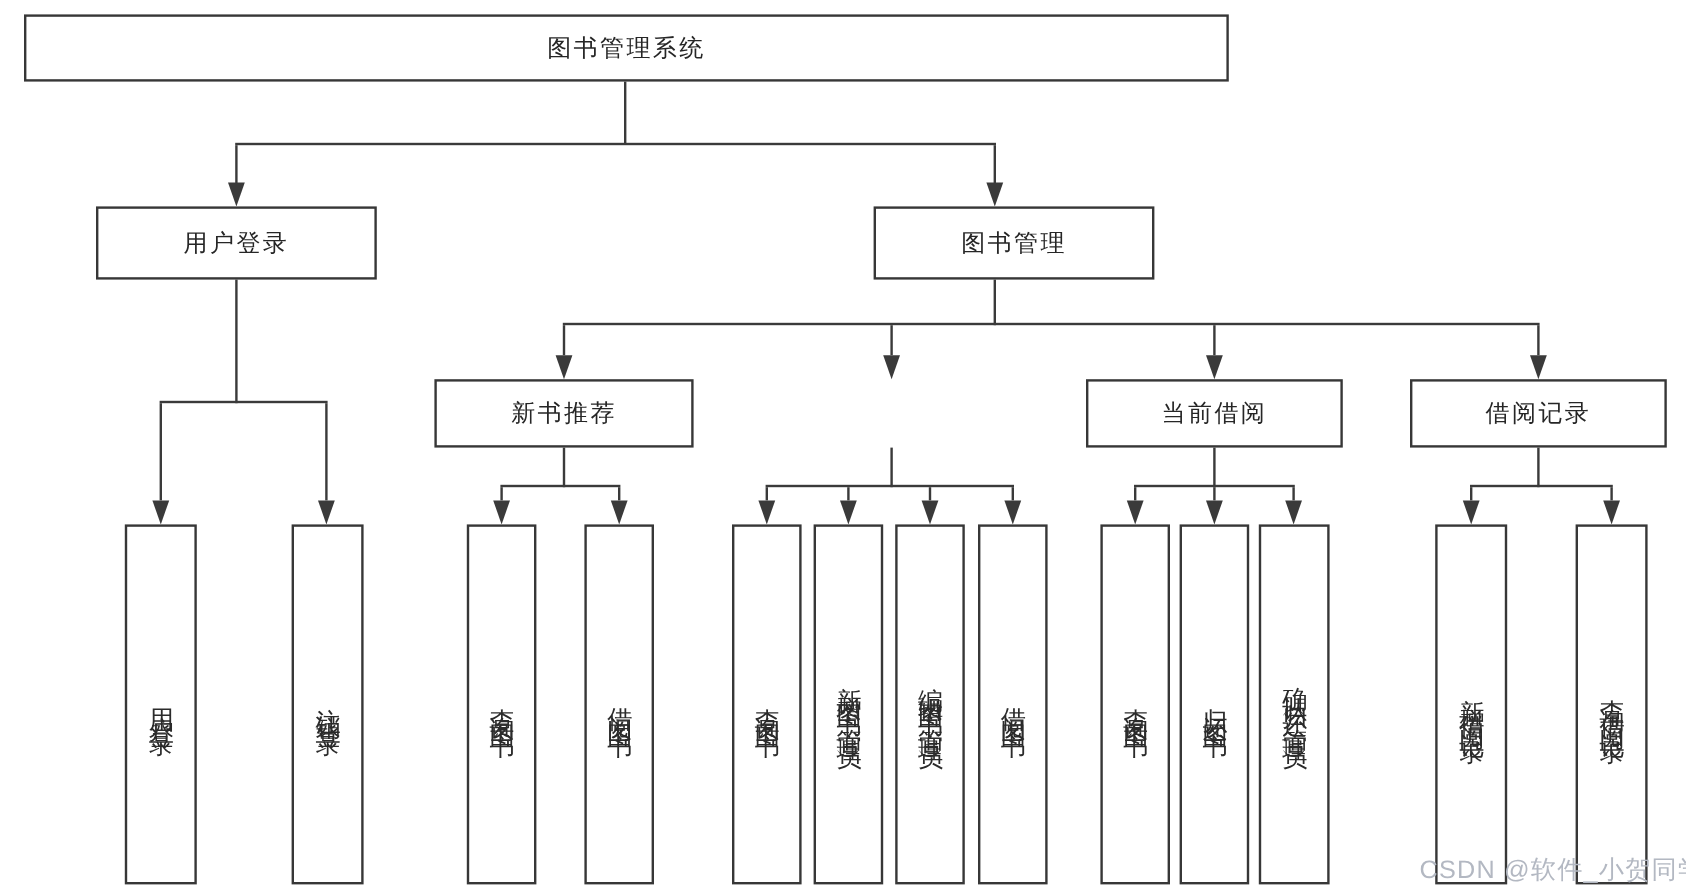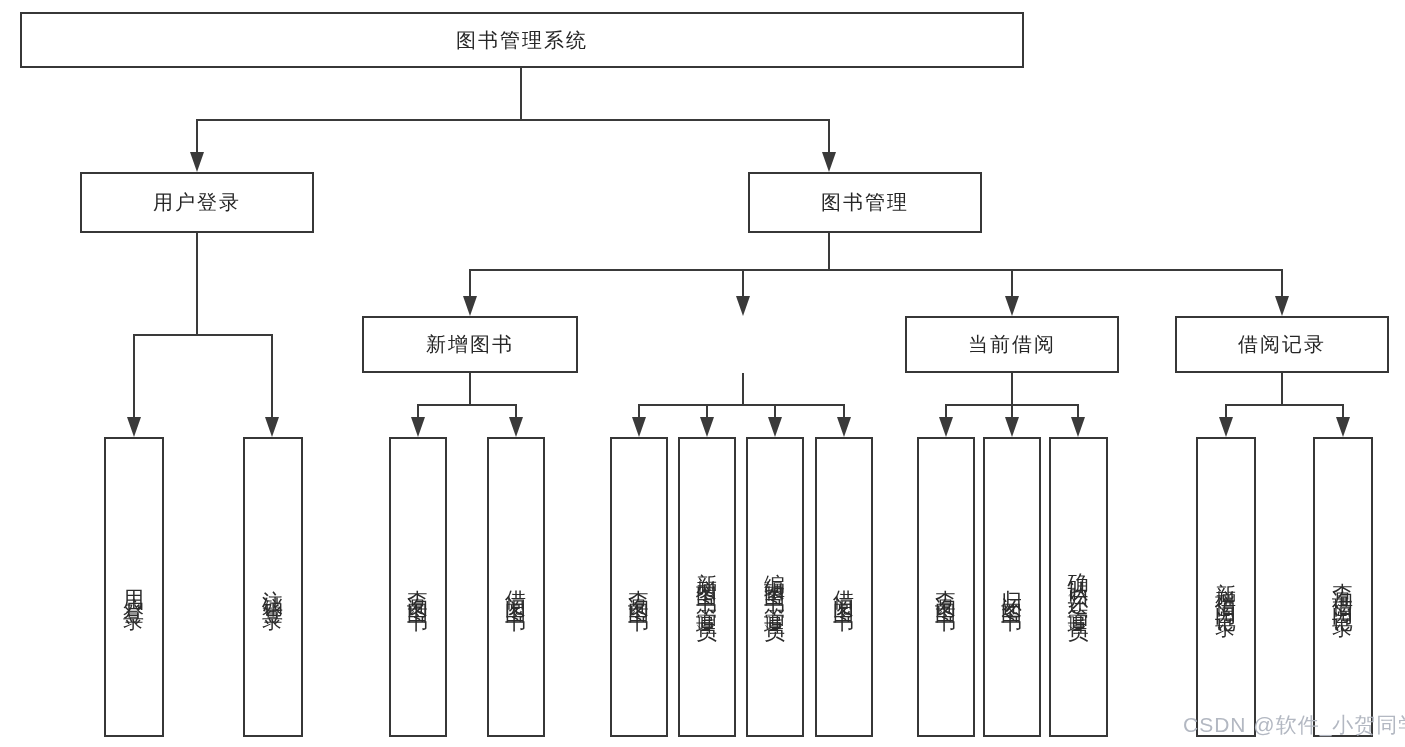--- a/index.html
+++ b/index.html
@@ -40,21 +40,21 @@
   <div class="line" style="left:520px;top:68px;width:2px;height:52px"></div>
   <div class="line" style="left:196px;top:119px;width:634px;height:2px"></div>
   <div class="line" style="left:196px;top:121px;width:2px;height:32px"></div>
   <div class="arrow" style="left:190px;top:152px"></div>
   <div class="line" style="left:828px;top:121px;width:2px;height:32px"></div>
   <div class="arrow" style="left:822px;top:152px"></div>
 
   <div class="box" style="left:80px;top:172px;width:234px;height:61px">
     <span class="hlabel">用户登录</span>
   </div>
-  <div class="box" style="left:748px;top:172px;width:234px;height:61px">
+  <div class="box" style="left:728px;top:172px;width:234px;height:61px">
     <span class="hlabel">图书管理</span>
   </div>
 
   <div class="line" style="left:196px;top:233px;width:2px;height:103px"></div>
   <div class="line" style="left:133px;top:334px;width:140px;height:2px"></div>
   <div class="line" style="left:133px;top:336px;width:2px;height:81px"></div>
   <div class="arrow" style="left:127px;top:417px"></div>
   <div class="line" style="left:271px;top:336px;width:2px;height:81px"></div>
   <div class="arrow" style="left:265px;top:417px"></div>
 
@@ -63,21 +63,21 @@
   <div class="line" style="left:469px;top:271px;width:2px;height:25px"></div>
   <div class="arrow" style="left:463px;top:296px"></div>
   <div class="line" style="left:742px;top:271px;width:2px;height:25px"></div>
   <div class="arrow" style="left:736px;top:296px"></div>
   <div class="line" style="left:1011px;top:271px;width:2px;height:25px"></div>
   <div class="arrow" style="left:1005px;top:296px"></div>
   <div class="line" style="left:1281px;top:271px;width:2px;height:25px"></div>
   <div class="arrow" style="left:1275px;top:296px"></div>
 
   <div class="box" style="left:362px;top:316px;width:216px;height:57px">
-    <span class="hlabel">新增图书</span>
+    <span class="hlabel">新书推荐</span>
   </div>
   <div class="box" style="left:905px;top:316px;width:214px;height:57px">
     <span class="hlabel">当前借阅</span>
   </div>
   <div class="box" style="left:1175px;top:316px;width:214px;height:57px">
     <span class="hlabel">借阅记录</span>
   </div>
 
   <div class="line" style="left:469px;top:373px;width:2px;height:33px"></div>
   <div class="line" style="left:417px;top:404px;width:100px;height:2px"></div>

